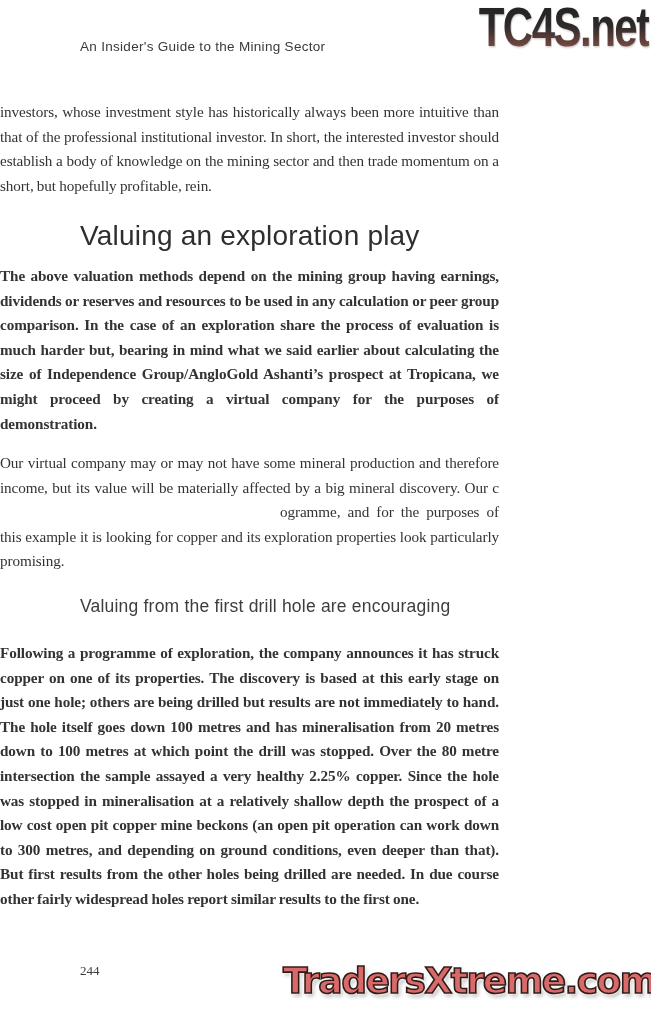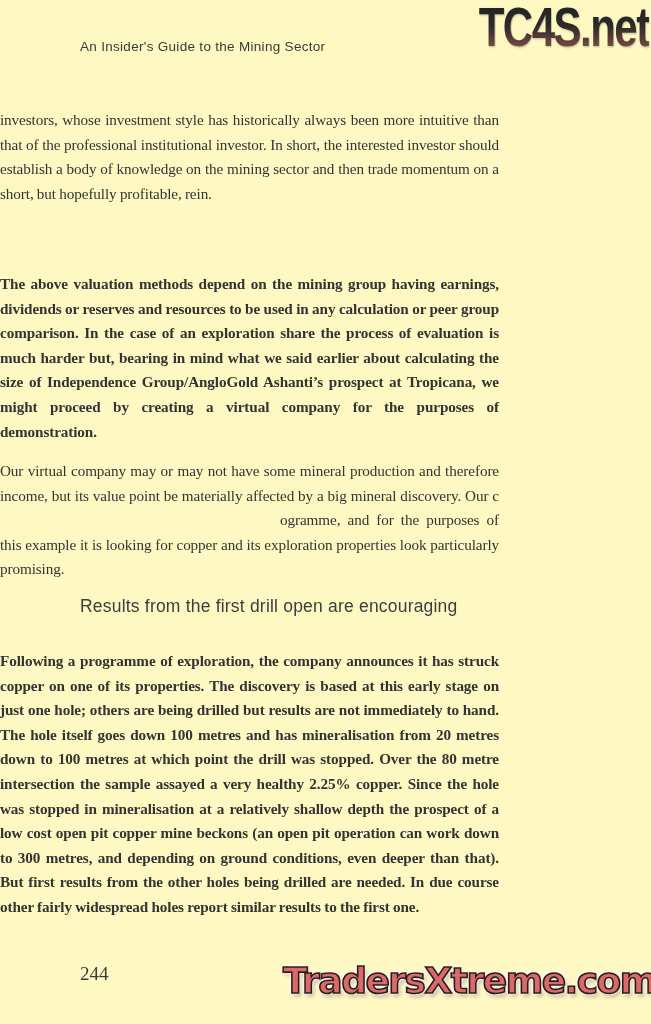--- a/index.html
+++ b/index.html
@@ -1,21 +1,21 @@
 <!DOCTYPE html>
 <html><head>
 <meta charset="utf-8">
 <style>
   * { margin:0; padding:0; box-sizing:border-box; }
   html,body { background:#888; }
   .page {
     position:relative;
     width:651px; height:1024px;
     margin:0 auto;
-    background:#fef9c3;
+    background:#ffffff;
     overflow:hidden;
     font-family:"Liberation Serif", serif;
   }
 
   
   .running-header {
     position:absolute; left:80px; top:39px;
     font-family:"Liberation Sans", sans-serif;
     font-size:13.5px; color:#3a3a3a; letter-spacing:0.3px;
   }
@@ -31,21 +31,21 @@
     -webkit-background-clip:text; background-clip:text;
     color:transparent;
     filter:drop-shadow(1px 1px 1px rgba(0,0,0,0.25));
   }
 
   
   .content { position:absolute; left:80px; width:499px; }
   .para {
     font-size:15.2px; line-height:24.6px;
     text-align:justify; color:#333333;
-    letter-spacing:-0.1px; word-spacing:-0.4px;margin-top:8px;
+    letter-spacing:-0.1px; word-spacing:-0.4px;
   }
   .p1 { top:100px; } .p2 { top:264px;font-weight:bold; } .p3 { top:451px; } .p4 { top:641px;font-weight:bold; }
   .para { position:absolute; left:0; right:0; }
 
   .chapter-heading {
     position:absolute; left:80px; top:220px; width:520px;
     font-family:"Liberation Sans", sans-serif;
     font-weight:400; font-size:28px; color:#2e2e2e; letter-spacing:0.2px;
   }
   .sub-heading {
@@ -67,21 +67,21 @@
     font-family:"DejaVu Serif", serif;
     font-weight:bold; font-size:44px;
     fill:#c4161c; stroke:#ffffff; stroke-width:7px;
     paint-order:stroke; stroke-linejoin:round;
     letter-spacing:1px;
   }
 
   
   .page-number {
     position:absolute; left:80px; top:963px;
-    font-size:19px; color:#3c3c3c;
+    font-size:13px; color:#3c3c3c;
   }
   .wm-traders {
     position:absolute; left:283px; top:960px;
     font-family:"DejaVu Sans", sans-serif;
     font-weight:bold; font-size:36px; letter-spacing:-1.5px;
     color:#d96a6a;
     -webkit-text-stroke:1.6px #2e1b18;
     text-shadow:
       0 0 2px #ffffff, 0 0 3px #ffffff, 0 0 4px #ffffff,
       0 0 5px #ffffff, 2px 3px 4px rgba(0,0,0,0.35);
@@ -92,27 +92,28 @@
 <body>
 
 <div class="page">
 
   <div class="running-header">An Insider's Guide to the Mining Sector</div>
 
   <div class="wm-tc4s">TC4S.net</div>
 
   <p class="para p1 content">investors, whose investment style has historically always been more intuitive than that of the professional institutional investor. In short, the interested investor should establish a body of knowledge on the mining sector and then trade momentum on a short, but hopefully profitable, rein.</p>
 
+  <h1 class="chapter-heading">Valuing an exploration play</h1>
 
   <p class="para p2 content">The above valuation methods depend on the mining group having earnings, dividends or reserves and resources to be used in any calculation or peer group comparison. In the case of an exploration share the process of evaluation is much harder but, bearing in mind what we said earlier about calculating the size of Independence Group/AngloGold Ashanti’s prospect at Tropicana, we might proceed by creating a virtual company for the purposes of demonstration.</p>
 
-  <p class="para p3 content"><span>Our virtual company may or may not have some mineral production and therefore income, but its value point be materially affected by a big mineral discovery. Our c</span><span class="wm-gap"></span><span>ogramme, and for the purposes of this example it is looking for copper and its exploration properties look particularly promising.</span></p>
+  <p class="para p3 content"><span>Our virtual company may or may not have some mineral production and therefore income, but its value will be materially affected by a big mineral discovery. Our c</span><span class="wm-gap"></span><span>ogramme, and for the purposes of this example it is looking for copper and its exploration properties look particularly promising.</span></p>
 
 
-  <h2 class="sub-heading">Results from the first drill open are encouraging</h2>
+  <h2 class="sub-heading">Valuing from the first drill hole are encouraging</h2>
 
   <p class="para p4 content">Following a programme of exploration, the company announces it has struck copper on one of its properties. The discovery is based at this early stage on just one hole; others are being drilled but results are not immediately to hand. The hole itself goes down 100 metres and has mineralisation from 20 metres down to 100 metres at which point the drill was stopped. Over the 80 metre intersection the sample assayed a very healthy 2.25% copper. Since the hole was stopped in mineralisation at a relatively shallow depth the prospect of a low cost open pit copper mine beckons (an open pit operation can work down to 300 metres, and depending on ground conditions, even deeper than that). But first results from the other holes being drilled are needed. In due course other fairly widespread holes report similar results to the first one.</p>
 
   <div class="page-number">244</div>
 
   <div class="wm-traders">TradersXtreme.com</div>
 
 </div>
 
 </body></html>

